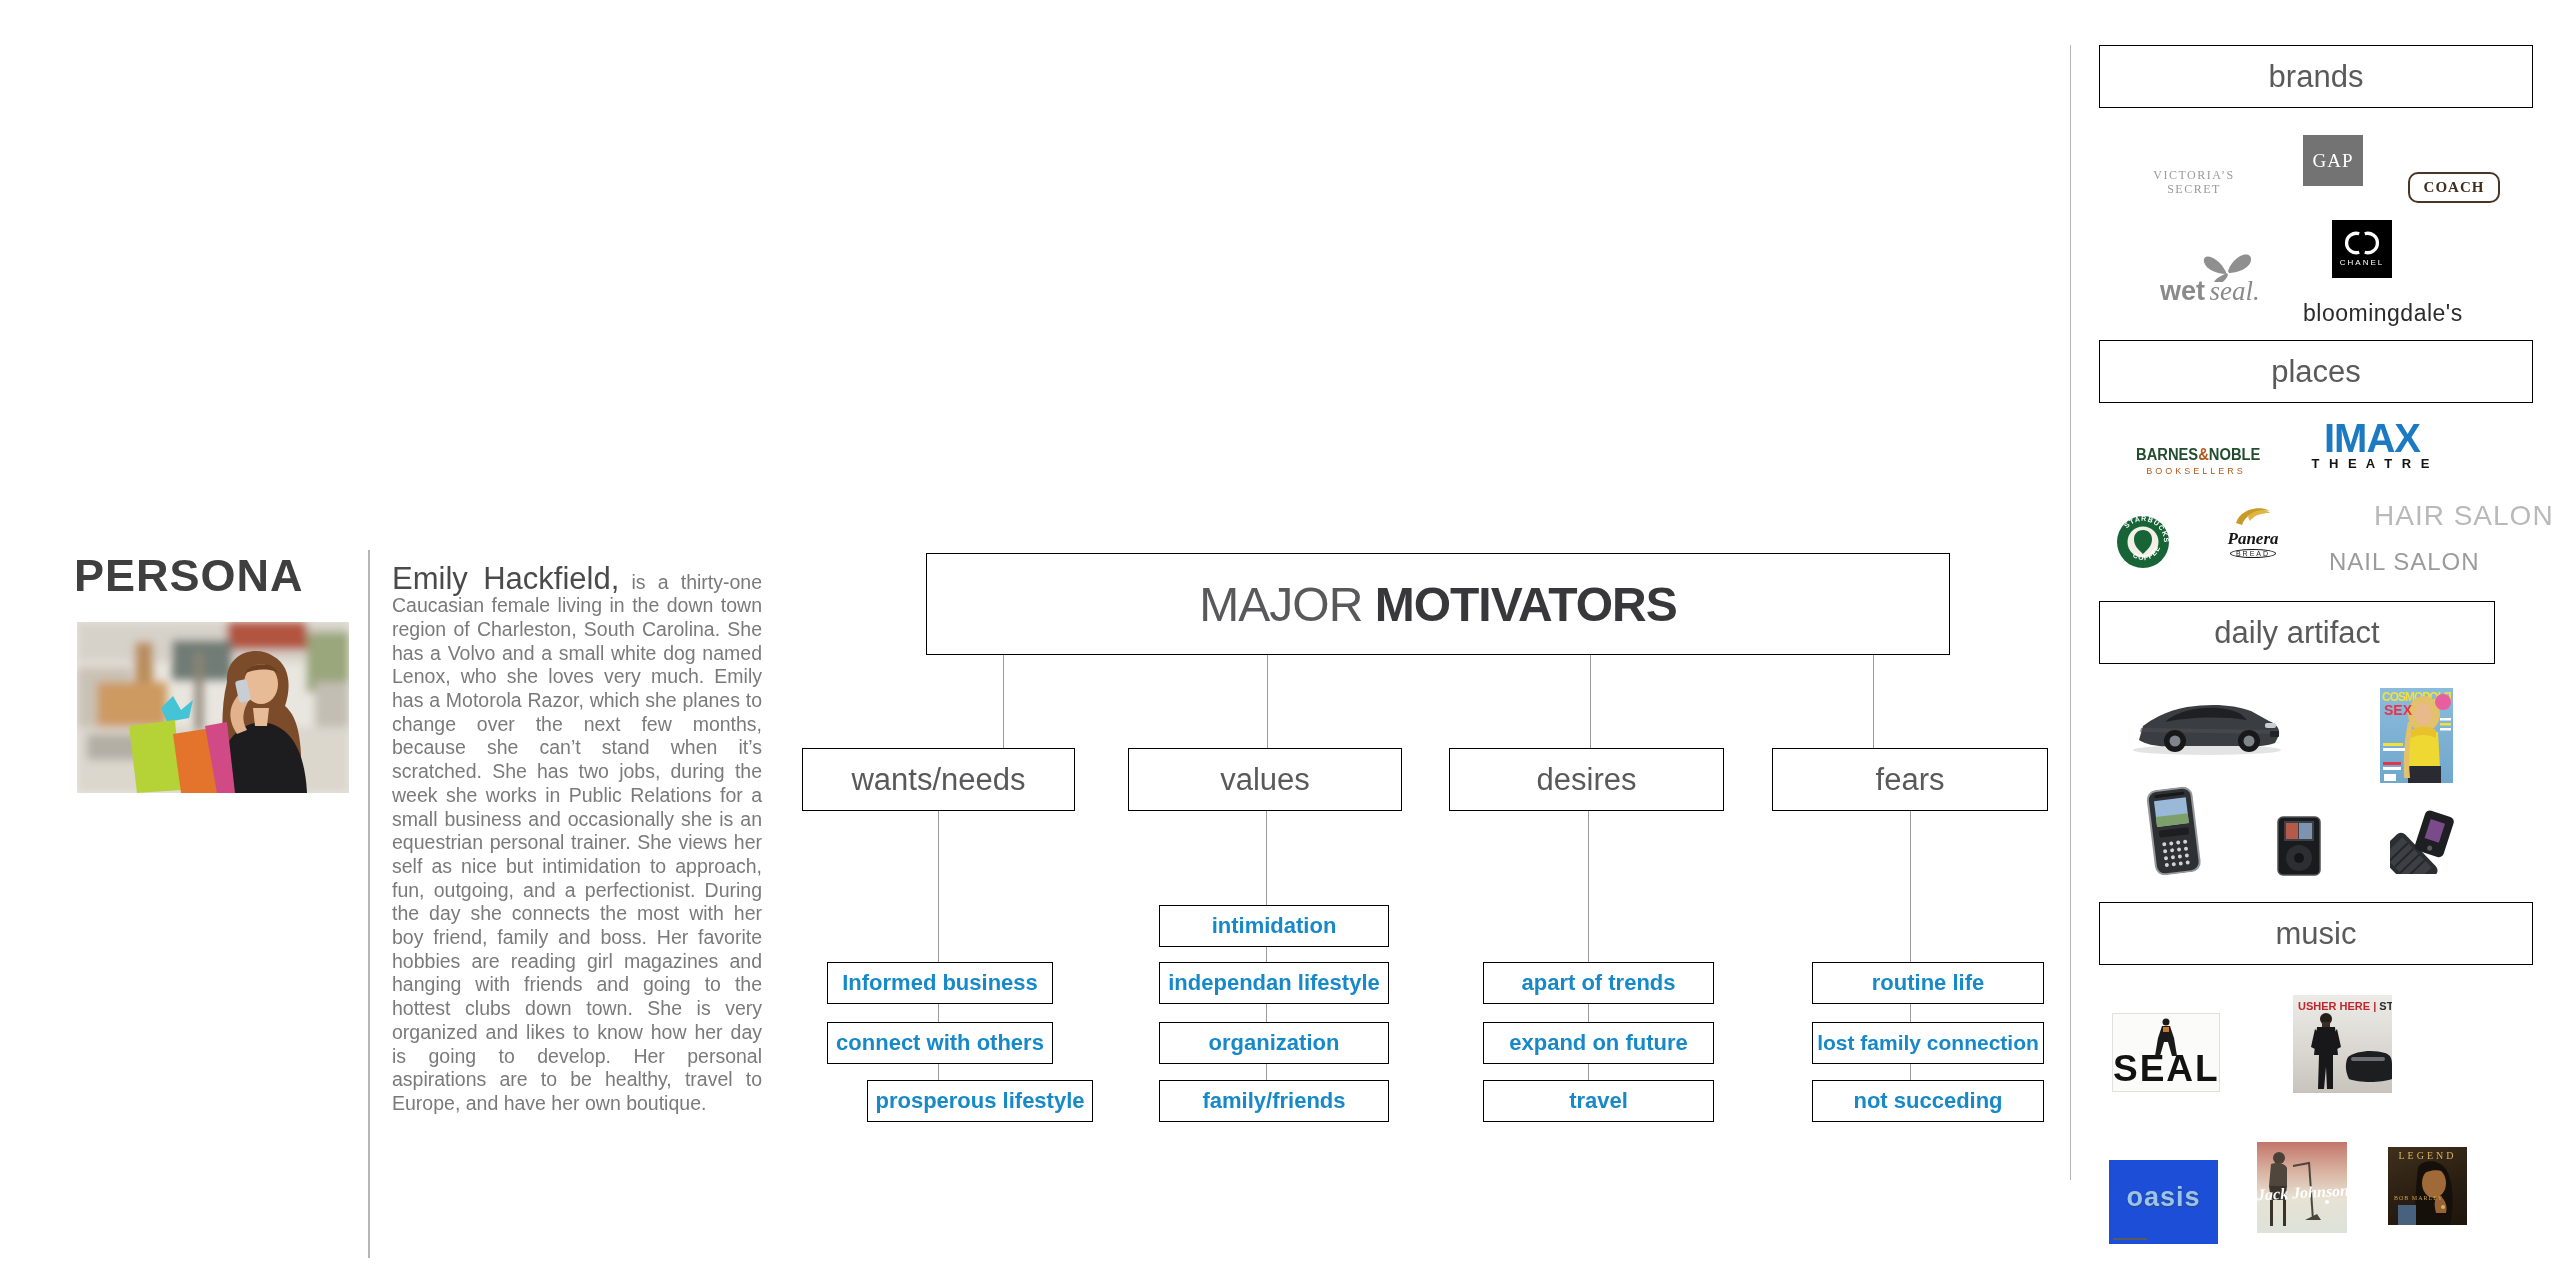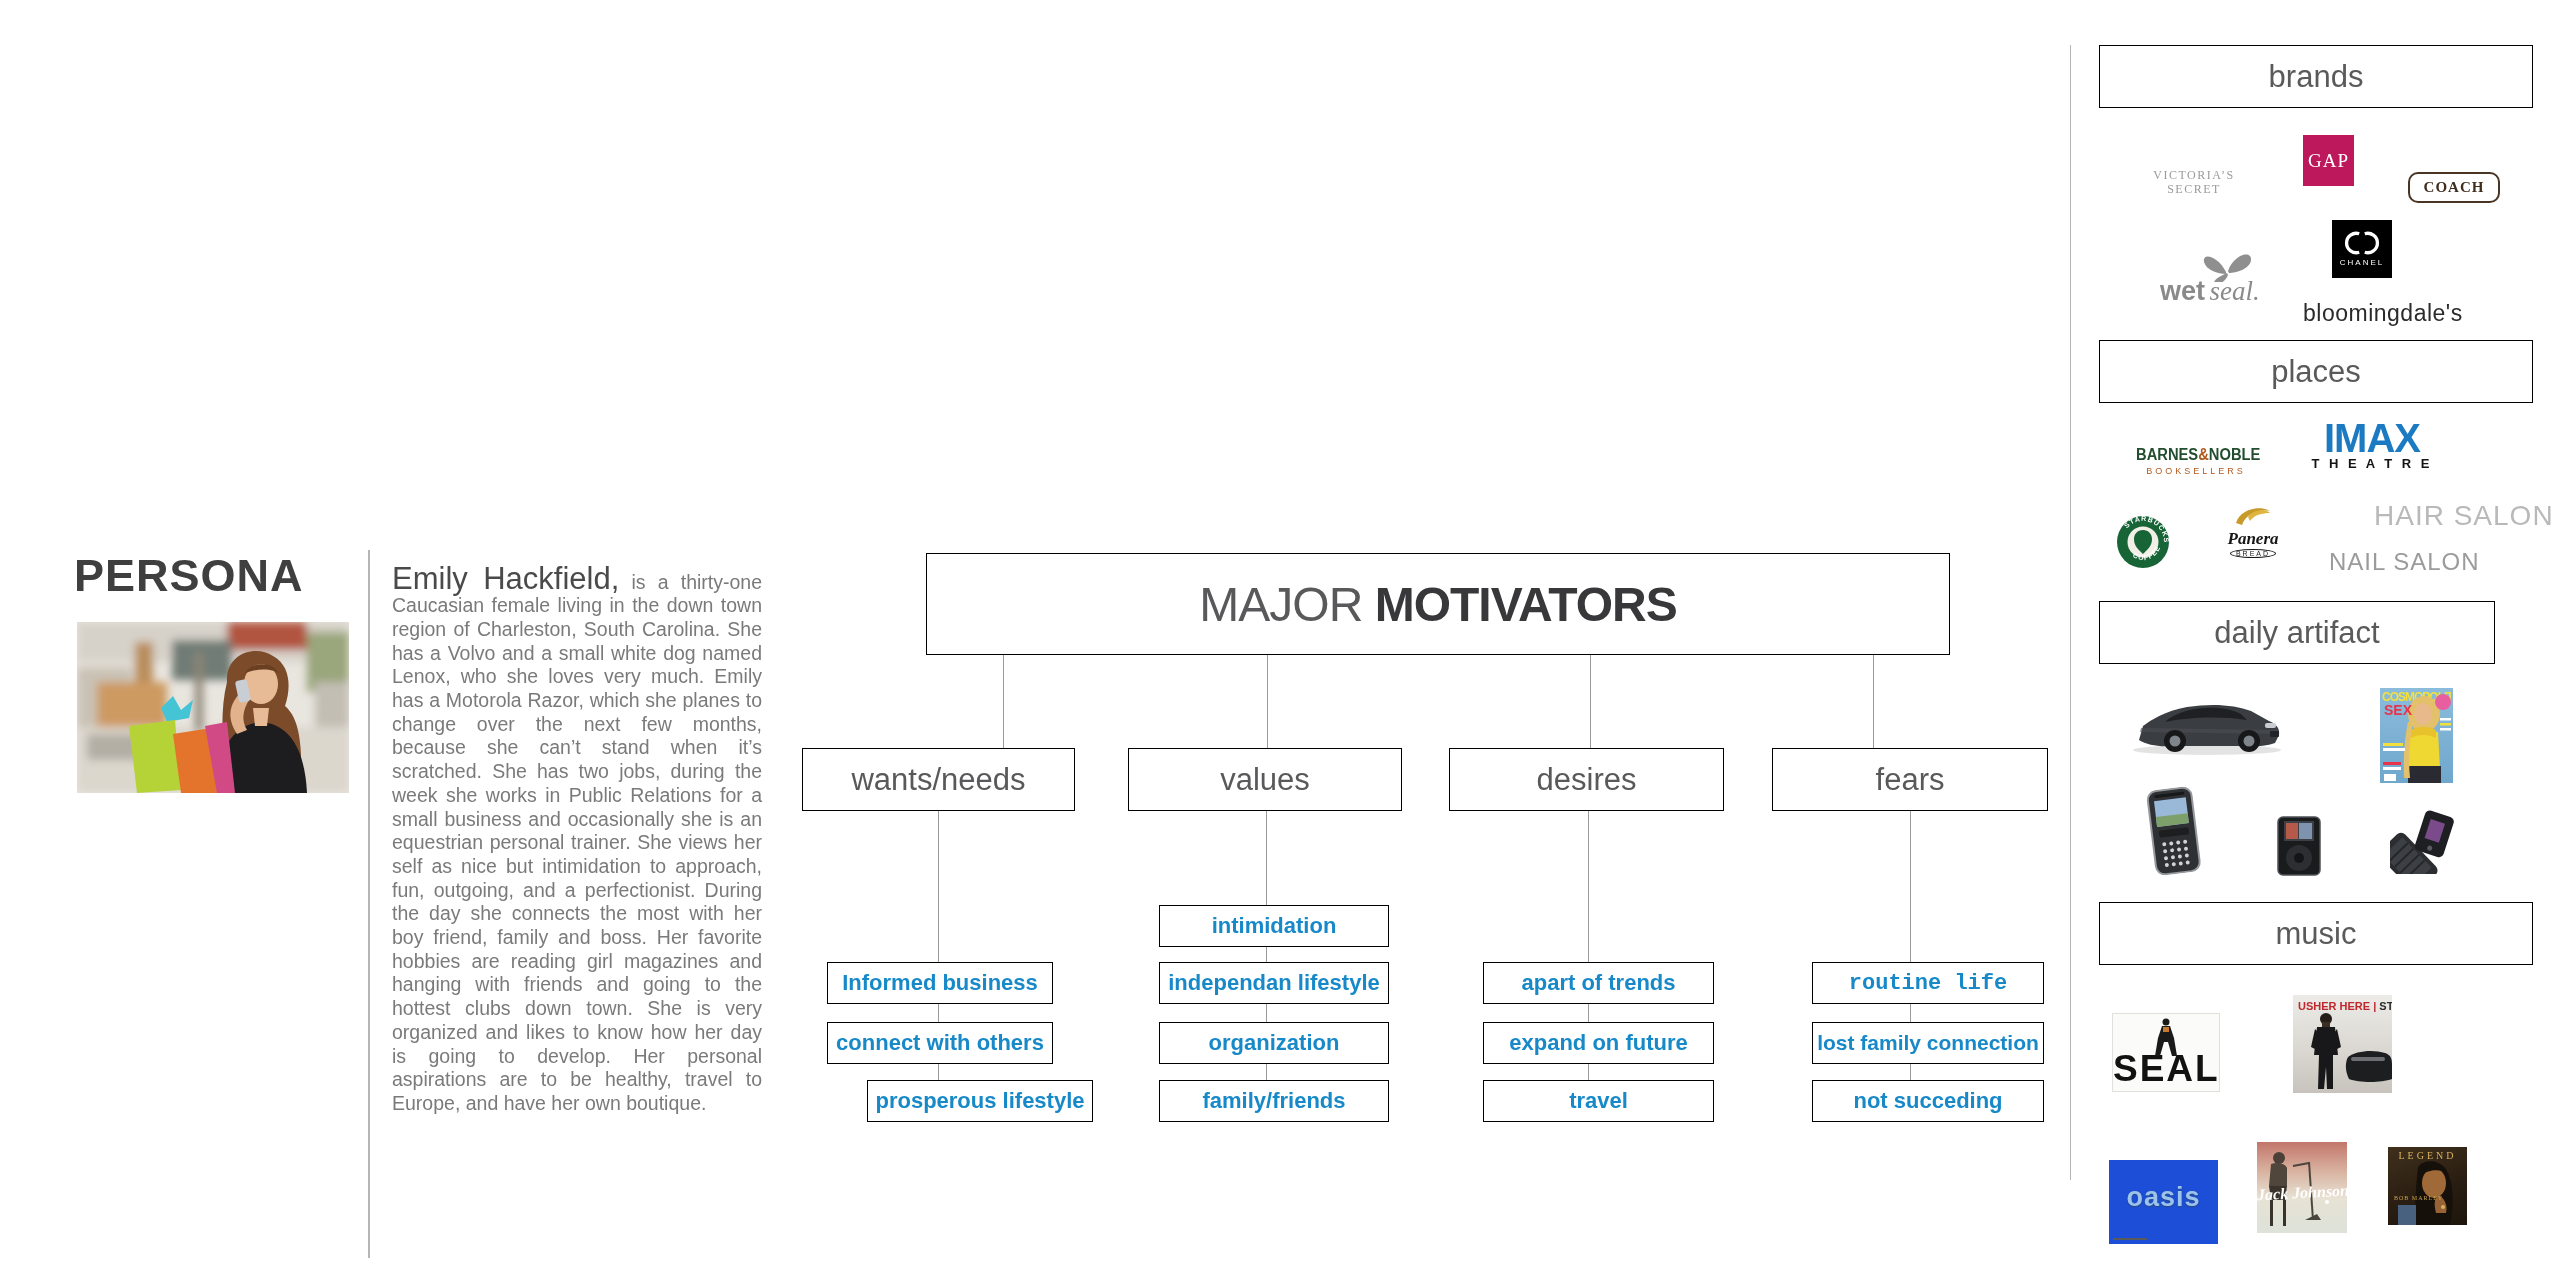--- a/index.html
+++ b/index.html
@@ -135,42 +135,42 @@
   <div class="box" style="left:1483px;top:962px;width:231px;height:42px;">
       <span class="sub-label">apart of trends</span>
     </div>
   <div class="box" style="left:1483px;top:1022px;width:231px;height:42px;">
       <span class="sub-label">expand on future</span>
     </div>
   <div class="box" style="left:1483px;top:1080px;width:231px;height:42px;">
       <span class="sub-label">travel</span>
     </div>
 
-  <div class="box" style="left:1812px;top:962px;width:232px;height:42px;font-family:Liberation Mono, monospace;">
+  <div class="box" style="left:1812px;top:962px;width:232px;height:42px;">
       <span class="sub-label">routine life</span>
     </div>
   <div class="box" style="left:1812px;top:1022px;width:232px;height:42px;">
       <span class="sub-label" style="font-size:21px;">lost family connection</span>
     </div>
   <div class="box" style="left:1812px;top:1080px;width:232px;height:42px;">
       <span class="sub-label">not succeding</span>
     </div>
 
   <div class="vline" style="left:2070px;top:45px;height:1135px;background:#b5b5b5;"></div>
 
   <div class="box" style="left:2099px;top:45px;width:434px;height:63px;">
       <span class="hdr-label">brands</span>
     </div>
 
   <div class="abs gray-serif" style="left:2152px;top:168px;width:84px;text-align:center;font-size:12px;letter-spacing:1.5px;line-height:14px;color:#9a9a9a;">
     <div>VICTORIA’S</div>
     <div>SECRET</div>
   </div>
 
-  <div class="abs gray-serif" style="left:2303px;top:135px;width:51px;height:51px;background:#be185d;color:#fff;display:flex;align-items:center;justify-content:center;font-size:19px;letter-spacing:1px;">
+  <div class="abs gray-serif" style="left:2303px;top:135px;width:60px;height:51px;background:#737373;color:#fff;display:flex;align-items:center;justify-content:center;font-size:19px;letter-spacing:1px;">
       <span>GAP</span>
     </div>
 
   <div class="abs gray-serif" style="left:2408px;top:172px;width:92px;height:31px;border:2px solid #4a3525;border-radius:10px;display:flex;align-items:center;justify-content:center;font-weight:bold;font-size:15px;letter-spacing:1px;color:#3f2d1e;box-sizing:border-box;">
       <span>COACH</span>
     </div>
 
   <div class="abs" style="left:2332px;top:220px;width:60px;height:58px;background:#000;display:flex;flex-direction:column;align-items:center;justify-content:center;">
     <svg width="38" height="24" viewBox="0 0 40 26">
       <path d="M17 3 A10.5 10.5 0 1 0 17 23" stroke="#fff" stroke-width="3.6" fill="none"></path>

